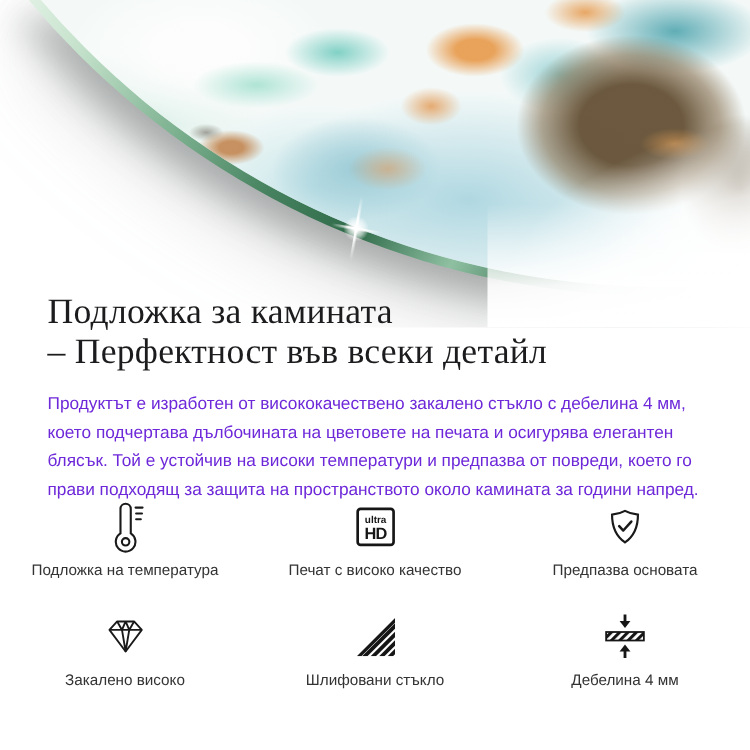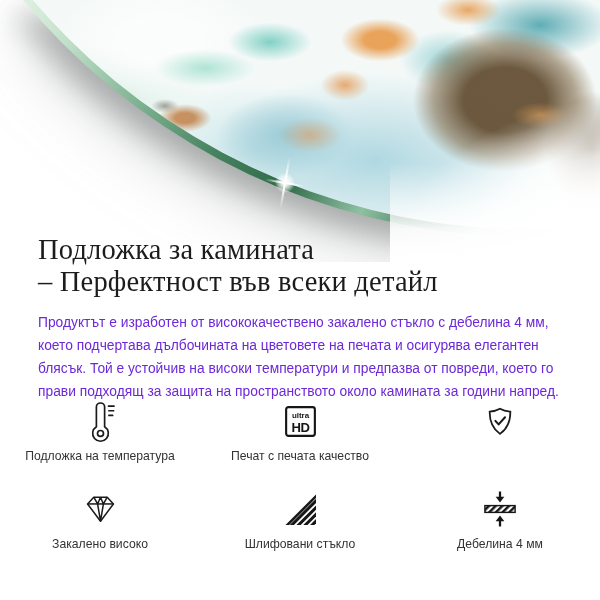--- a/index.html
+++ b/index.html
@@ -99,30 +99,31 @@
     </div>
 
     <div class="feature">
       <div class="icon-box">
         <svg width="33" height="33" viewBox="0 0 34 34">
           <rect x="2.2" y="2.2" width="29.6" height="29.6" rx="2.4" fill="none" stroke="#161616" stroke-width="2.2"></rect>
           <text x="17" y="13.6" text-anchor="middle" font-size="8.2" font-weight="700" fill="#161616" font-family="Liberation Sans, sans-serif">ultra</text>
           <text x="17" y="27.4" text-anchor="middle" font-size="13.5" font-weight="700" letter-spacing="-0.5" fill="#161616" font-family="Liberation Sans, sans-serif">HD</text>
         </svg>
       </div>
-      <div class="feature-label">Печат с печата качество</div>
+      <div class="feature-label">Печат с високо качество</div>
     </div>
 
     <div class="feature">
       <div class="icon-box">
         <svg width="30" height="31" viewBox="0 0 30 32" fill="none" stroke="#1a1a1a">
           <path stroke-width="1.8" d="M15 2.8 C12 4.5 8.2 5.5 4.3 5.9 C4.3 13.6 6.1 22.6 15 28.8 C23.9 22.6 25.7 13.6 25.7 5.9 C21.8 5.5 18 4.5 15 2.8 Z"></path>
           <path stroke-width="2.1" stroke-linecap="round" stroke-linejoin="round" d="M10.2 15.4 L13.6 19 L20.2 11.6"></path>
         </svg>
       </div>
+      <div class="feature-label">Предпазва основата</div>
     </div>
 
     <div class="feature">
       <div class="icon-box">
         <svg width="33" height="30" viewBox="0 0 34 32" fill="none" stroke="#1a1a1a" stroke-width="1.6" stroke-linejoin="round">
           <path d="M3.2 10.6 L9.8 3.4 L24.2 3.4 L30.8 10.6 L17 29 Z"></path>
           <path d="M3.2 10.6 H30.8"></path>
           <path d="M9.8 3.4 L13.9 10.6 M24.2 3.4 L20.1 10.6 M17 3.4 L13.9 10.6 M17 3.4 L20.1 10.6"></path>
           <path d="M13.9 10.6 L17 29 M20.1 10.6 L17 29"></path>
         </svg>

